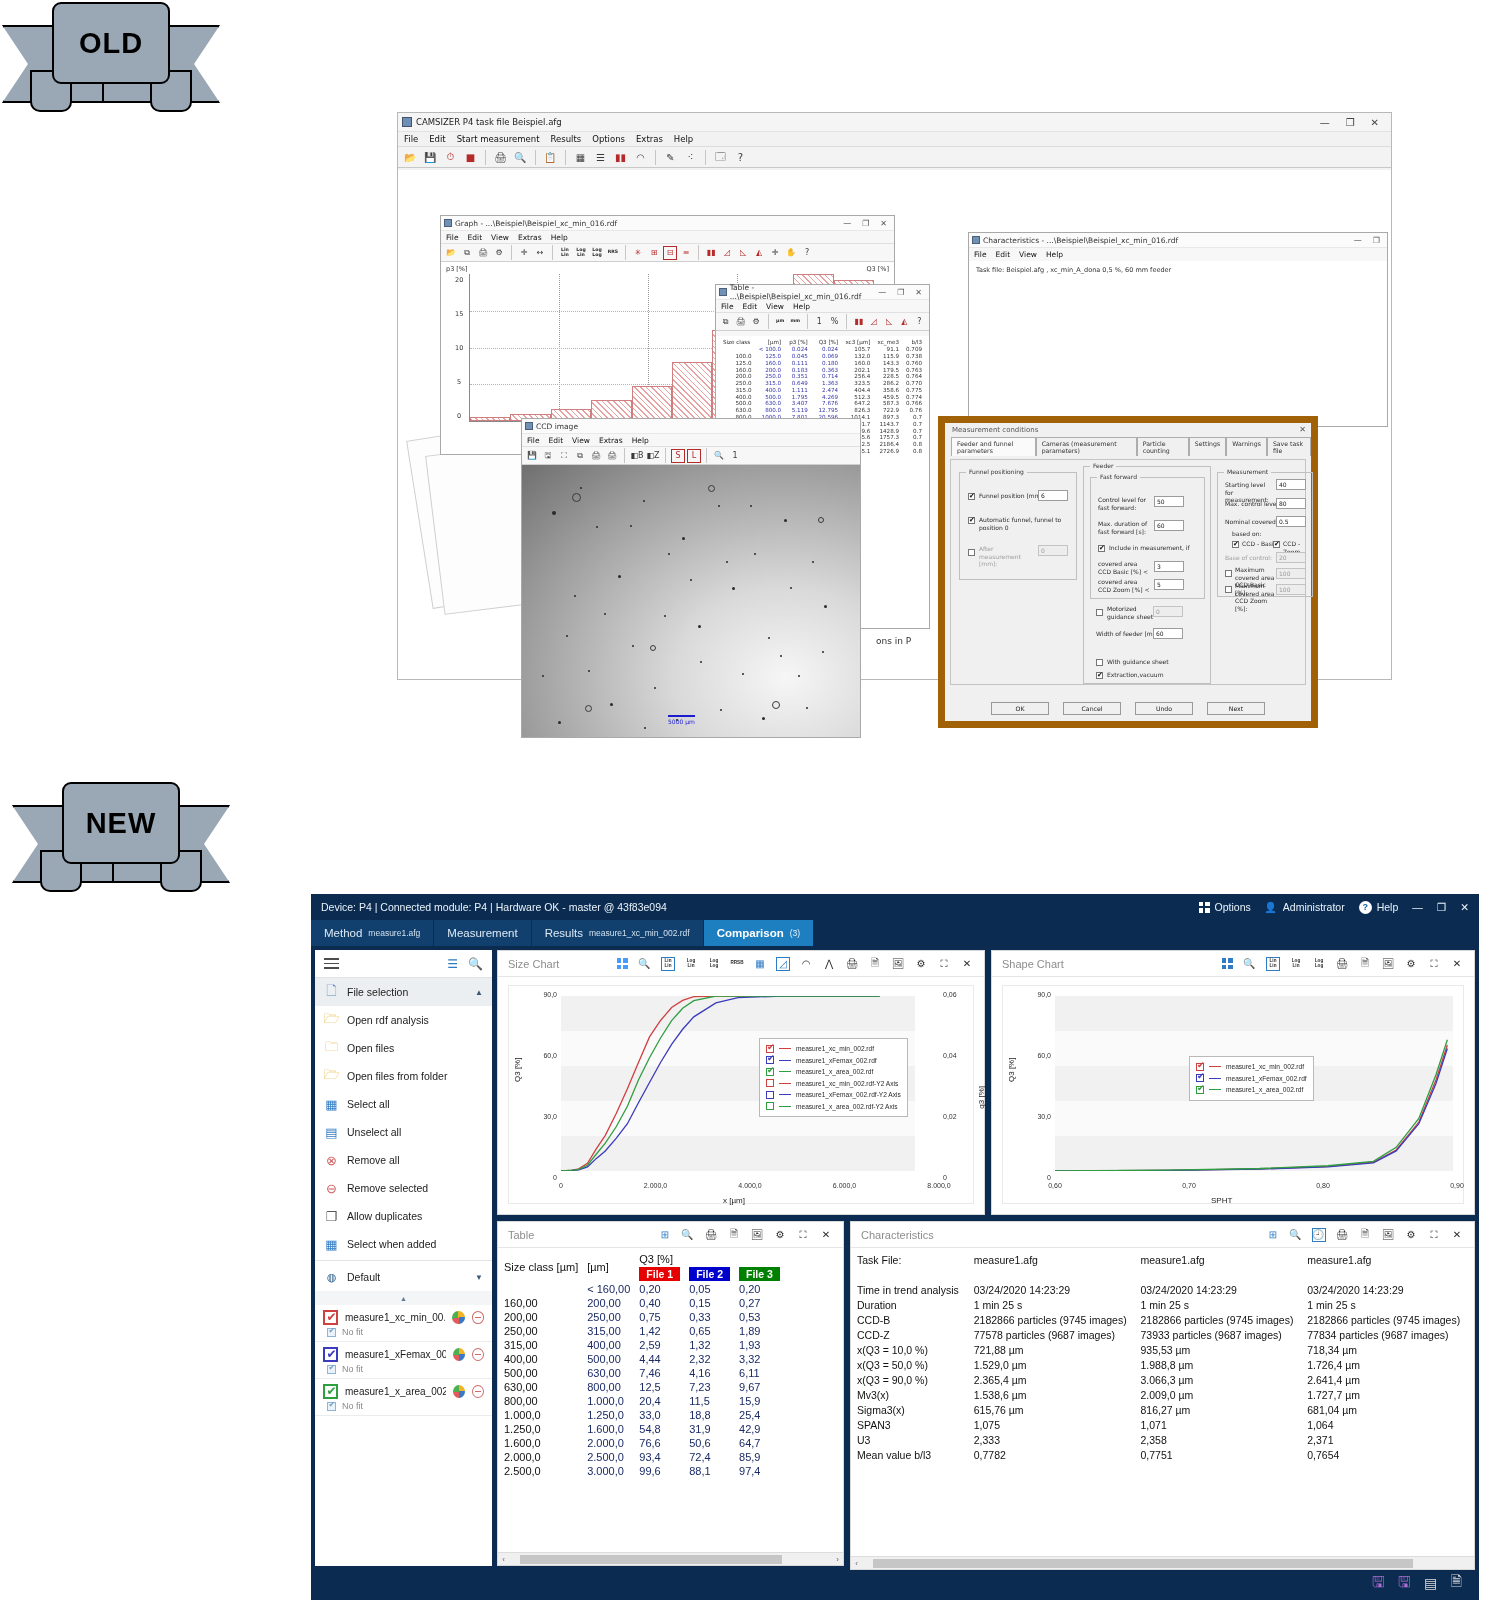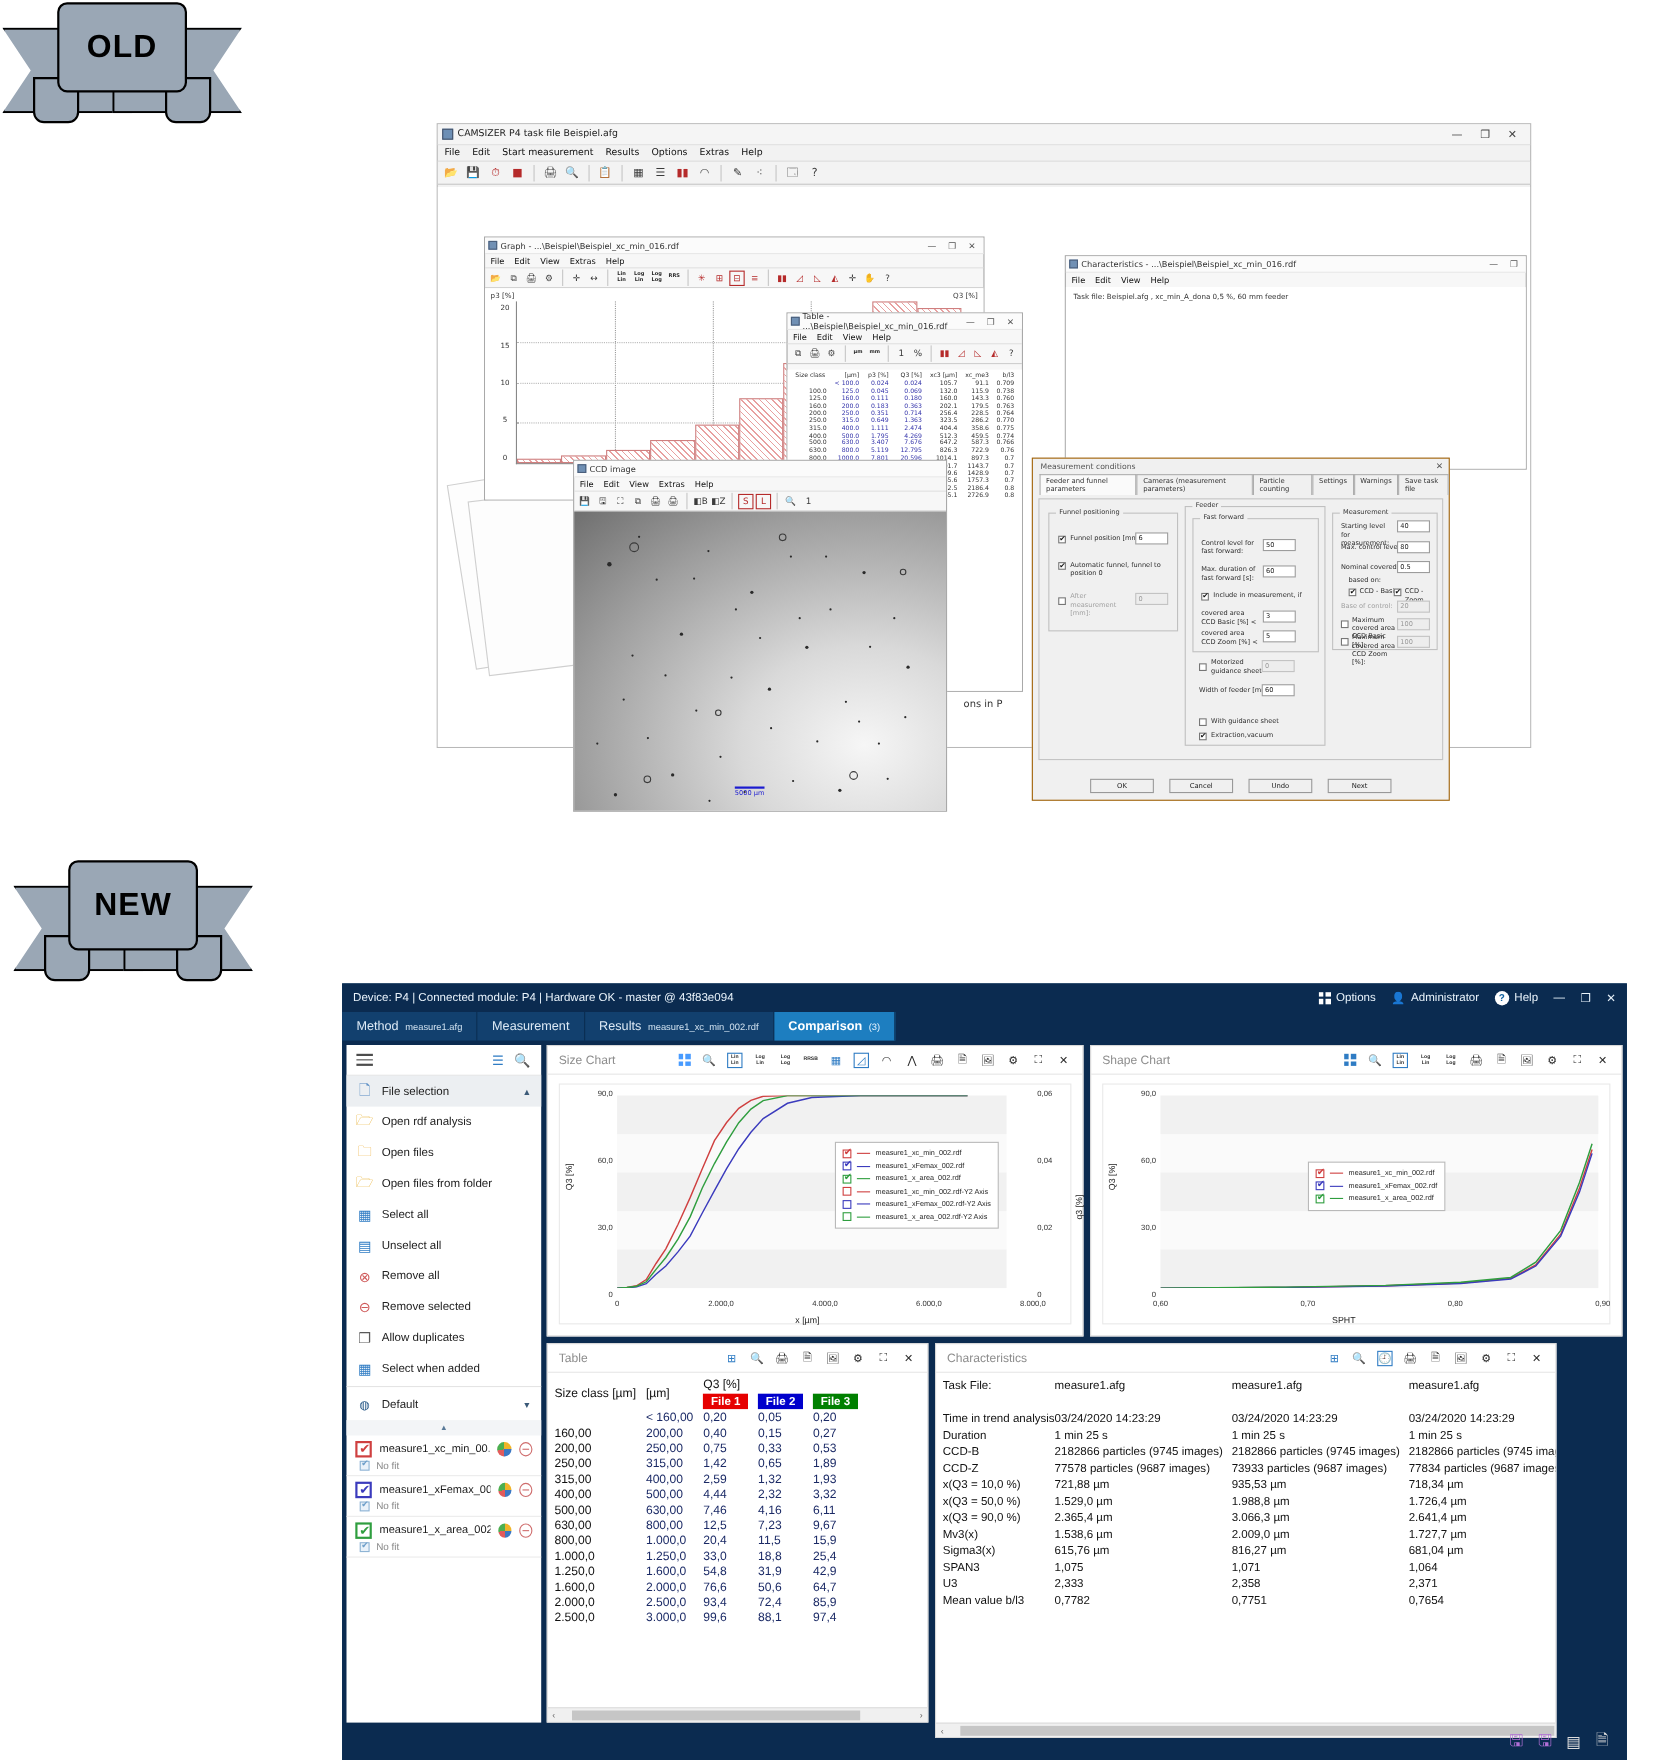--- a/index.html
+++ b/index.html
@@ -94,21 +94,21 @@
   .dot { position:absolute; border-radius:50%; background:#2a2a2a; }
   .dotO { position:absolute; border-radius:50%; border:1px solid #3a3a3a; background:transparent; }
   #scalebar { position:absolute; left:146px; bottom:12px; color:#1b1bd0; font-size:6px; text-align:center;}
   #scalebar .ln { height:2px; background:#1b1bd0; margin-bottom:1px; }
 
   
   .sheet { position:absolute; background:#fdfdfd; border:1px solid #cfcfcf; }
 
   
   #dlg-meas { position:absolute; left:540px; top:246px; width:380px; height:312px;
-     background:#f0f0f0; border:1px solid #a16207; }
+     background:#f0f0f0; border:7px solid #a16207; }
   #dlg-meas .dtitle { height:14px; font-size:7px; color:#555; padding:3px 0 0 7px;}
   #dlg-meas .dclose { position:absolute; right:5px; top:2px; font-size:8px; color:#555;}
   #dlg-meas .dtabs { display:flex; gap:0; padding-left:6px; font-size:6.2px; }
   #dlg-meas .dtab { border:1px solid #adadad; border-bottom:none; background:#f0f0f0;
      padding:2px 5px; color:#333; }
   #dlg-meas .dtab.active { background:#fafafa; }
   #dlg-meas .dpanel { position:absolute; left:5px; top:36px; right:5px; bottom:36px;
      border:1px solid #c4c4c4; background:#f0f0f0; }
   .grp { position:absolute; border:1px solid #c0c0c0; }
   .grp > .glab { position:absolute; top:-5px; left:6px; background:#f0f0f0; padding:0 3px;
@@ -186,21 +186,21 @@
   .panel > .phead .ptitle { font-size:11px; color:#8d8d8d; }
   .panel > .phead .picons { margin-left:auto; display:flex; align-items:center; gap:9px; }
   .picon { width:14px; height:14px; position:relative; color:#2a2a2a; font-size:10px;
      display:flex; align-items:center; justify-content:center; }
   .picon.boxed { border:1px solid #2f7cc4; }
   .micro { font-size:4.6px; line-height:4.8px; color:#2a2a2a; text-align:center; font-weight:bold;}
 
   #panel-size  { left:186px; top:56px;  width:488px; height:265px; }
   #panel-shape { left:680px; top:56px;  width:484px; height:265px; }
   #panel-table { left:186px; top:327px; width:347px; bottom:34px; }
-  #panel-char  { left:539px; top:327px; width:565px; bottom:20px; }
+  #panel-char  { left:539px; top:327px; width:625px; bottom:30px; }
 
   .plot { position:absolute; left:10px; top:34px; right:10px; bottom:10px; background:#fff;
      border:1px solid #e9e9e9; }
   .plotarea { position:absolute; background:#fafafa; }
   .band { position:absolute; left:0; right:0; background:#f1f1f1; }
   .tick { position:absolute; font-size:7px; color:#333; }
   .axt { position:absolute; font-size:8px; color:#222; }
   .legend { position:absolute; background:#fff; border:1px solid #b9b9b9; padding:4px 6px; }
   .legend .lrow { display:flex; align-items:center; gap:5px; height:11.5px; }
   .legend .lbox { width:8px; height:8px; border:1.2px solid #999; background:#fff; position:relative; }

